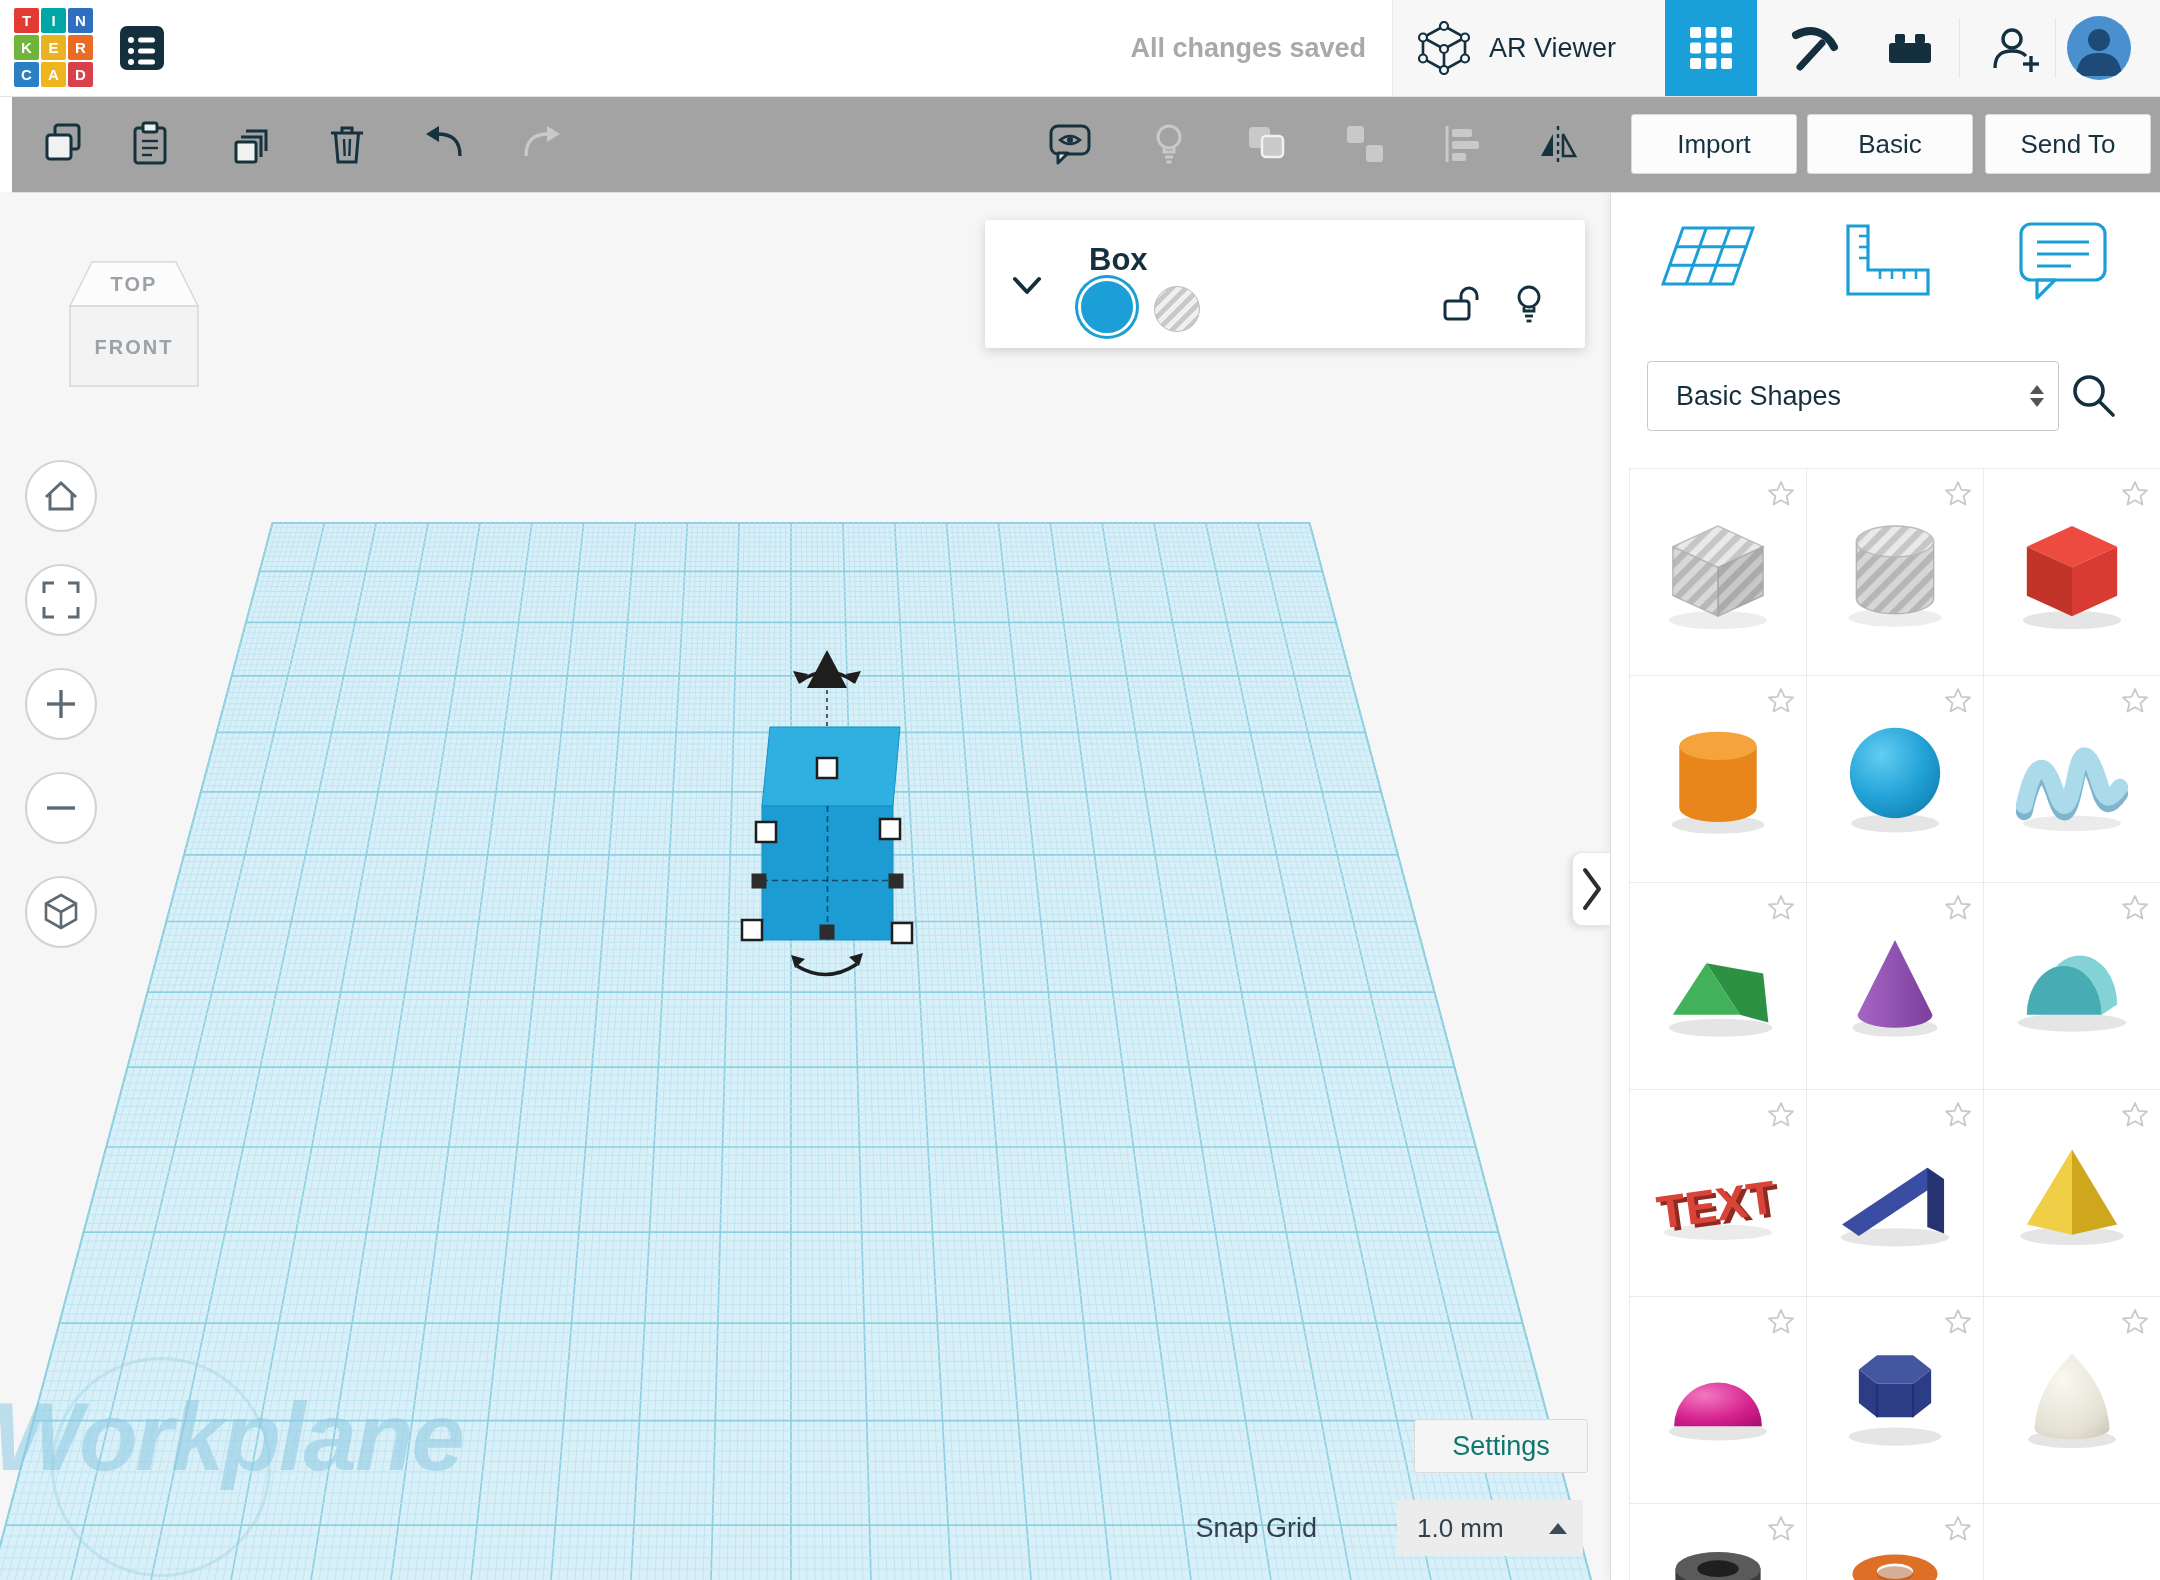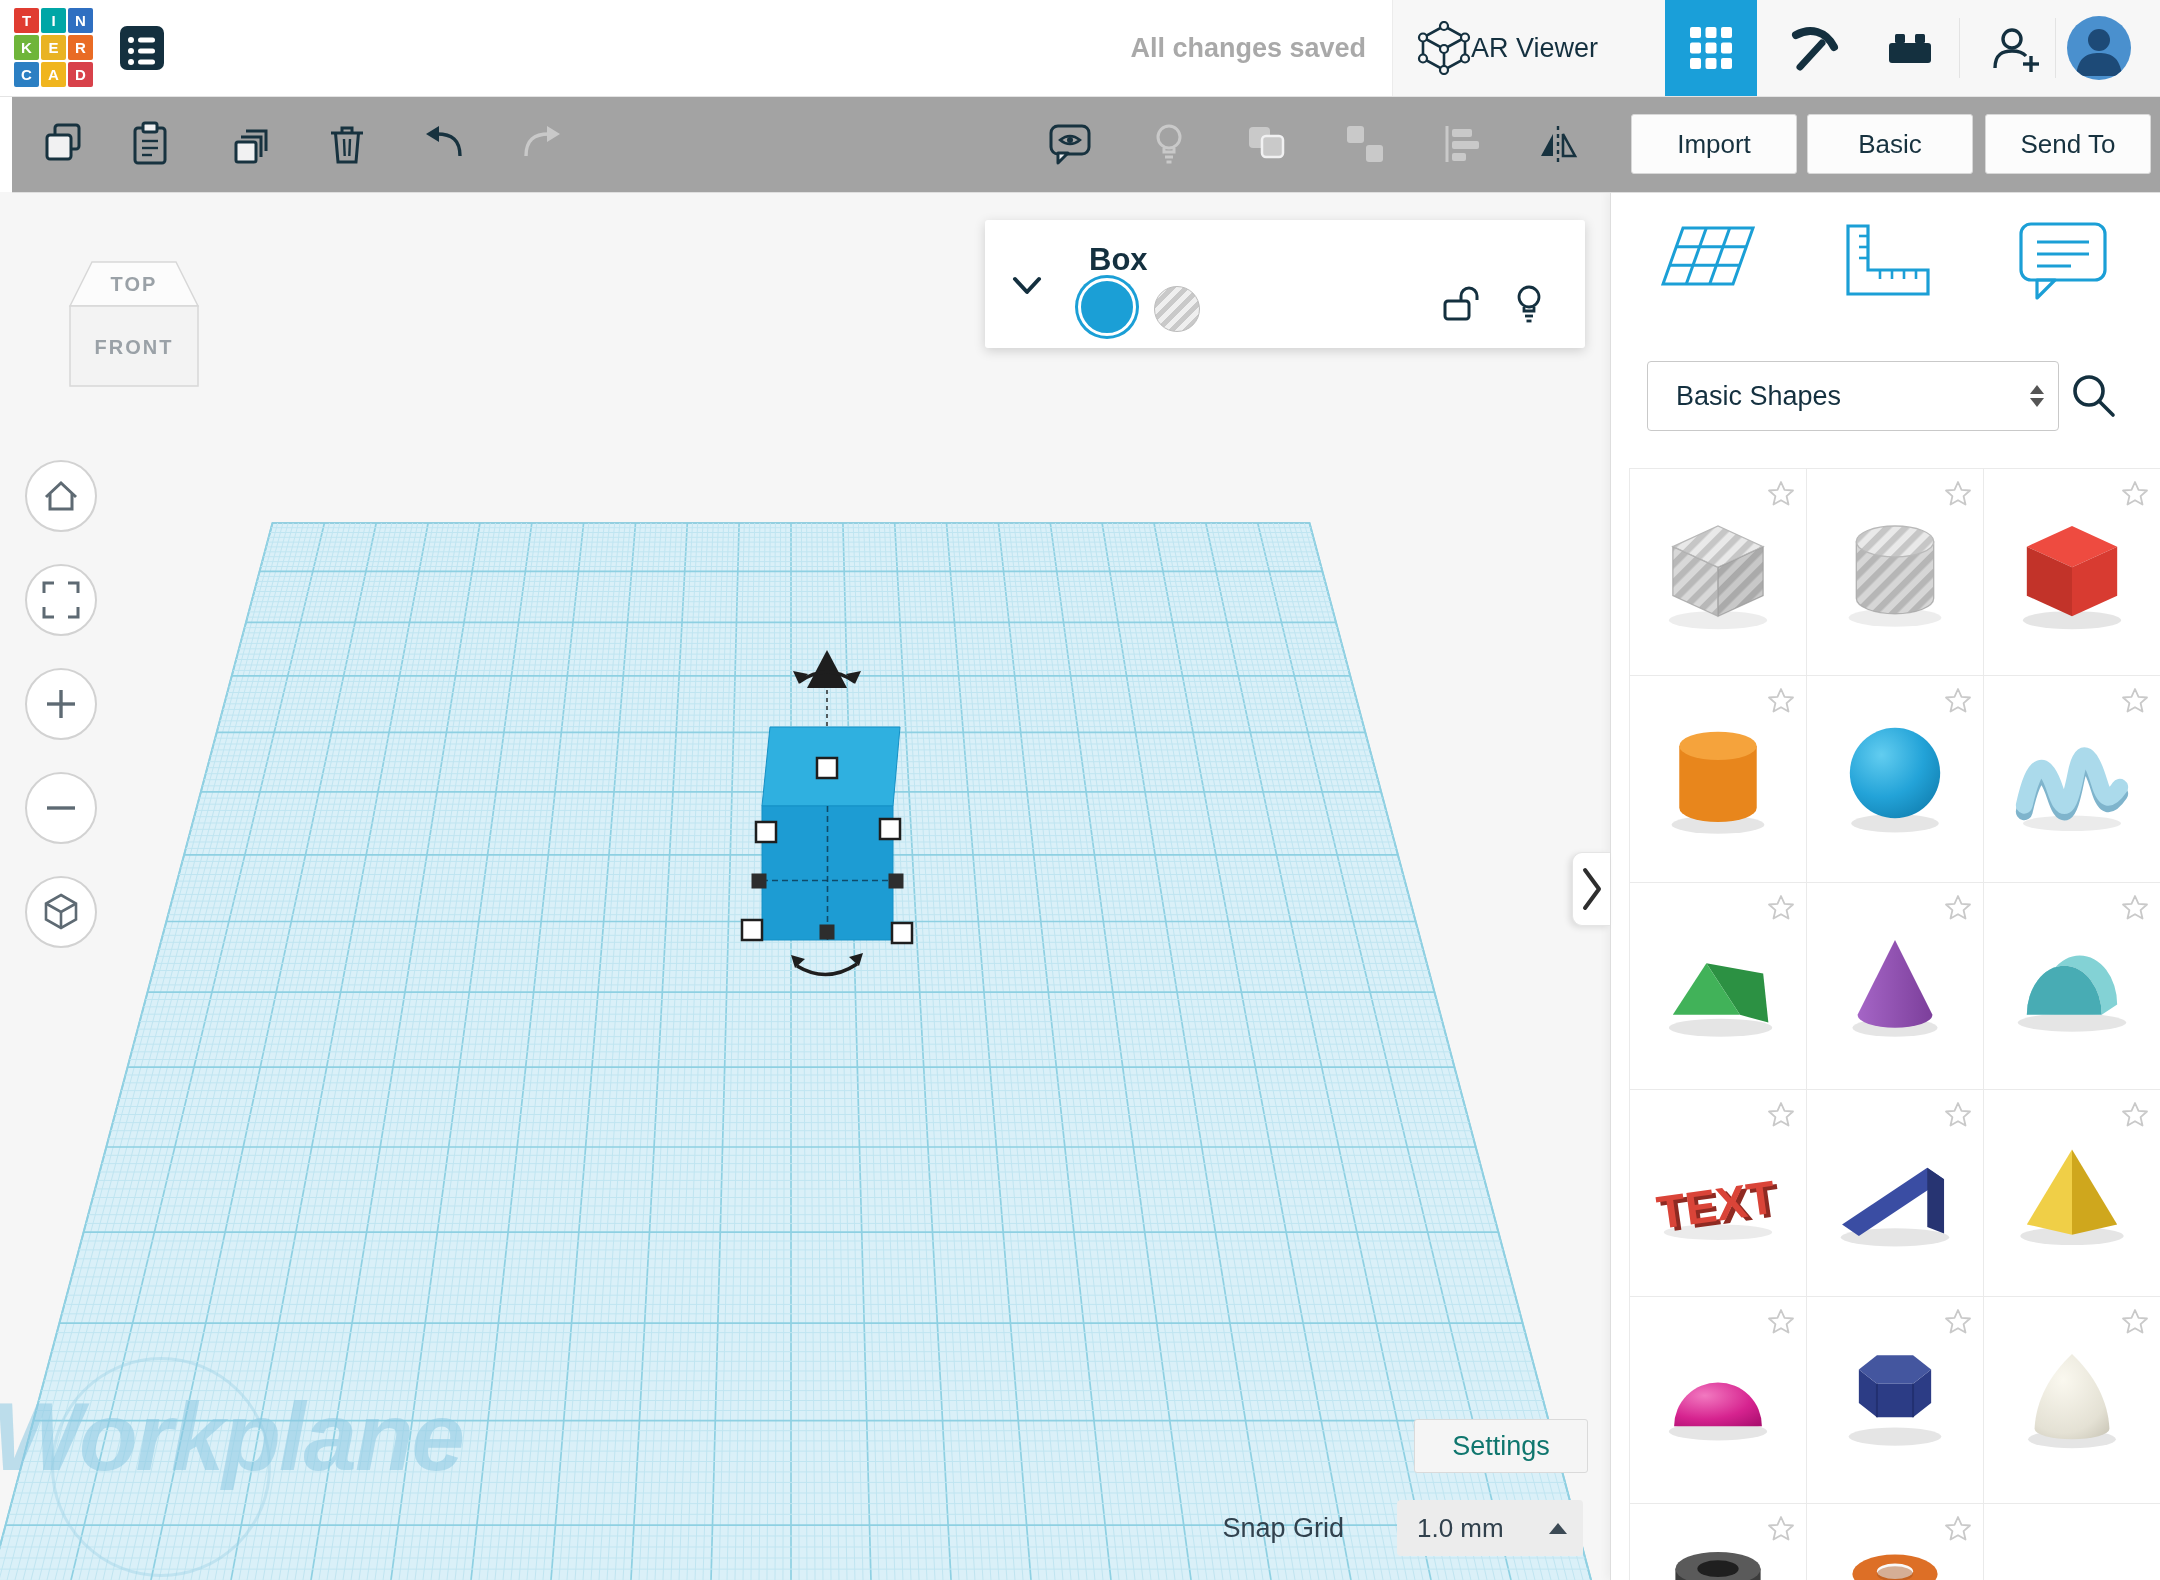--- a/index.html
+++ b/index.html
@@ -14,21 +14,21 @@
         grid-template-rows:repeat(3,25px);gap:2px;}
   .logo-tile{display:flex;align-items:center;justify-content:center;color:#fff;font-size:15px;
              font-weight:700;border-radius:2px;}
   .menu-btn{position:absolute;left:118px;top:24px;width:48px;height:48px;border:none;
             background:transparent;padding:0;cursor:pointer;}
   .doc-title{position:absolute;left:192px;top:0;height:96px;line-height:96px;font-size:29px;font-weight:700;}
   .save-status{position:absolute;right:794px;top:0;height:96px;line-height:96px;font-size:27px;
                font-weight:600;color:#a9a9a9;}
   .header-right{position:absolute;left:1392px;top:0;width:768px;height:96px;background:#f7f7f7;
                 border-left:1px solid #ececec;}
-  .ar-btn{position:absolute;left:24px;top:0;height:96px;display:flex;align-items:center;
+  .ar-btn{position:absolute;left:24px;top:0;height:96px;display:flex;align-items:center;gap:18px;
           background:none;border:none;cursor:pointer;padding:0;}
   .ar-label{font-size:27px;color:#14303f;}
   .mode-btn{position:absolute;top:0;width:92px;height:96px;display:flex;align-items:center;
             justify-content:center;background:transparent;border:none;cursor:pointer;padding:0;}
   .mode-active{background:#1a9fd9;}
   .hdr-divider{position:absolute;top:18px;width:1px;height:60px;background:#e3e3e3;}
   .avatar{position:absolute;left:674px;top:16px;width:64px;height:64px;border-radius:50%;
           background:#4a90ce;border:none;cursor:pointer;padding:0;overflow:hidden;}
 
   
@@ -47,21 +47,21 @@
              border:3px solid rgba(160,210,230,0.45);}
   .watermark{position:absolute;left:-8px;top:1190px;font-size:96px;font-weight:800;font-style:italic;
              color:rgba(140,200,225,0.55);letter-spacing:-2px;}
   .viewcube{position:absolute;left:58px;top:44px;}
   .vc-btn{position:absolute;left:25px;width:72px;height:72px;border-radius:50%;background:#fff;
           border:2px solid #d2d2d2;display:flex;align-items:center;justify-content:center;
           cursor:pointer;padding:0;}
   .settings-btn{position:absolute;left:1414px;top:1227px;width:174px;height:54px;background:#f5f5f5;
                 border:1px solid #dadada;border-radius:3px;font-size:27px;color:#0f766e;
                 font-family:"Liberation Sans",sans-serif;cursor:pointer;}
-  .snap-label{position:absolute;left:1120px;top:1310px;width:224px;height:52px;line-height:52px;
+  .snap-label{position:absolute;left:1093px;top:1310px;width:224px;height:52px;line-height:52px;
               text-align:right;font-size:27px;color:#31414d;}
   .snap-dd{position:absolute;left:1397px;top:1308px;width:186px;height:56px;background:#ececec;
            border:none;border-radius:4px;cursor:pointer;display:flex;align-items:center;
            justify-content:space-between;padding:0 16px 0 20px;}
   .snap-dd span{font-size:26px;color:#31414d;font-family:"Liberation Sans",sans-serif;}
   .caret-up{width:0;height:0;border-left:9px solid transparent;border-right:9px solid transparent;
             border-bottom:11px solid #3c4a55;}
 
   
   .inspector{position:absolute;left:985px;top:220px;width:600px;height:128px;background:#fff;

